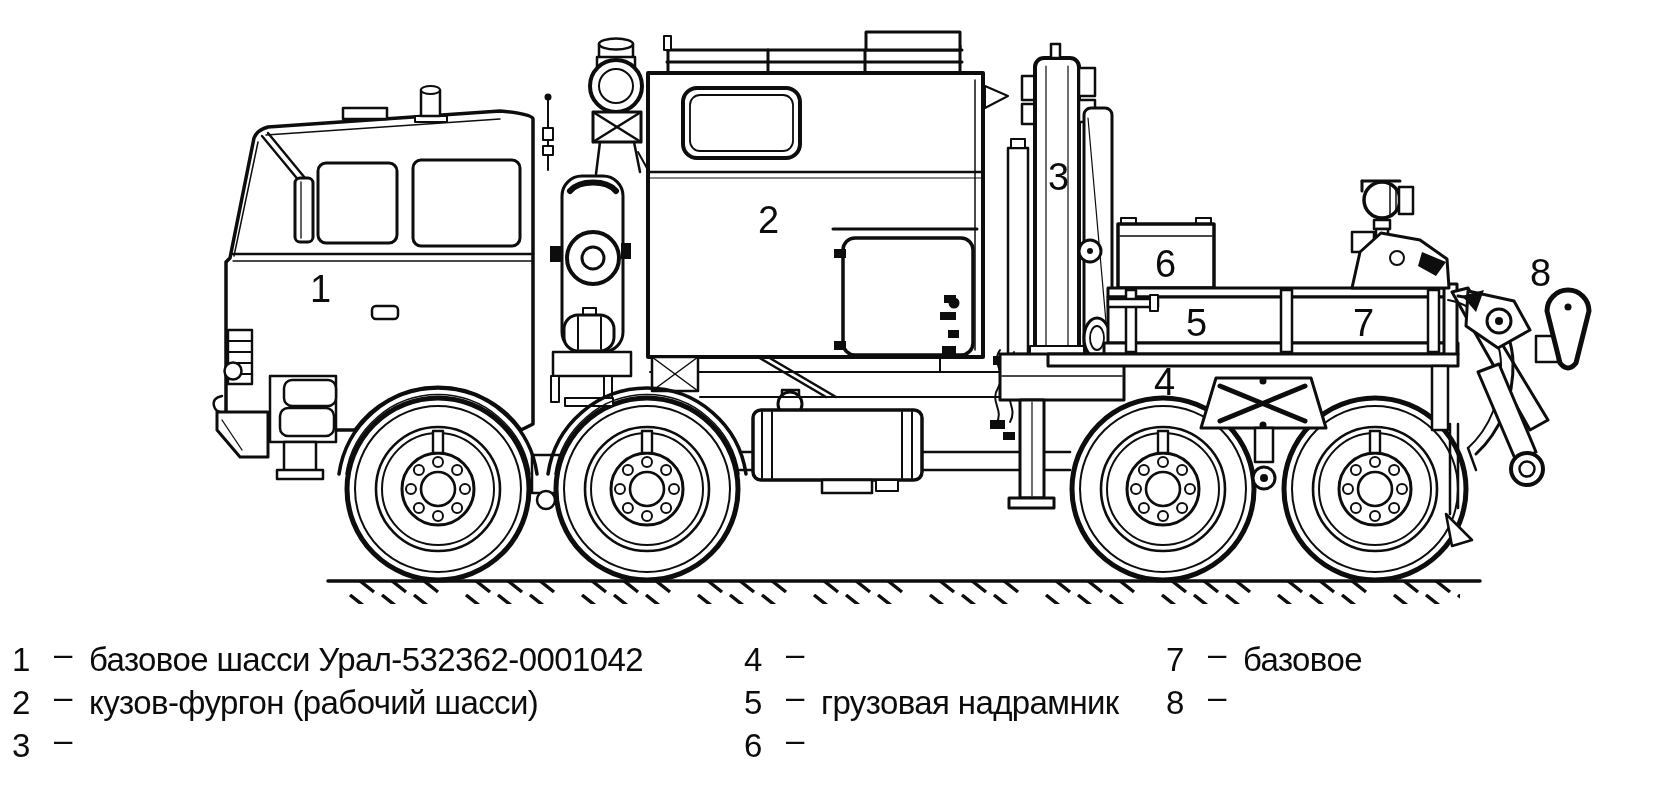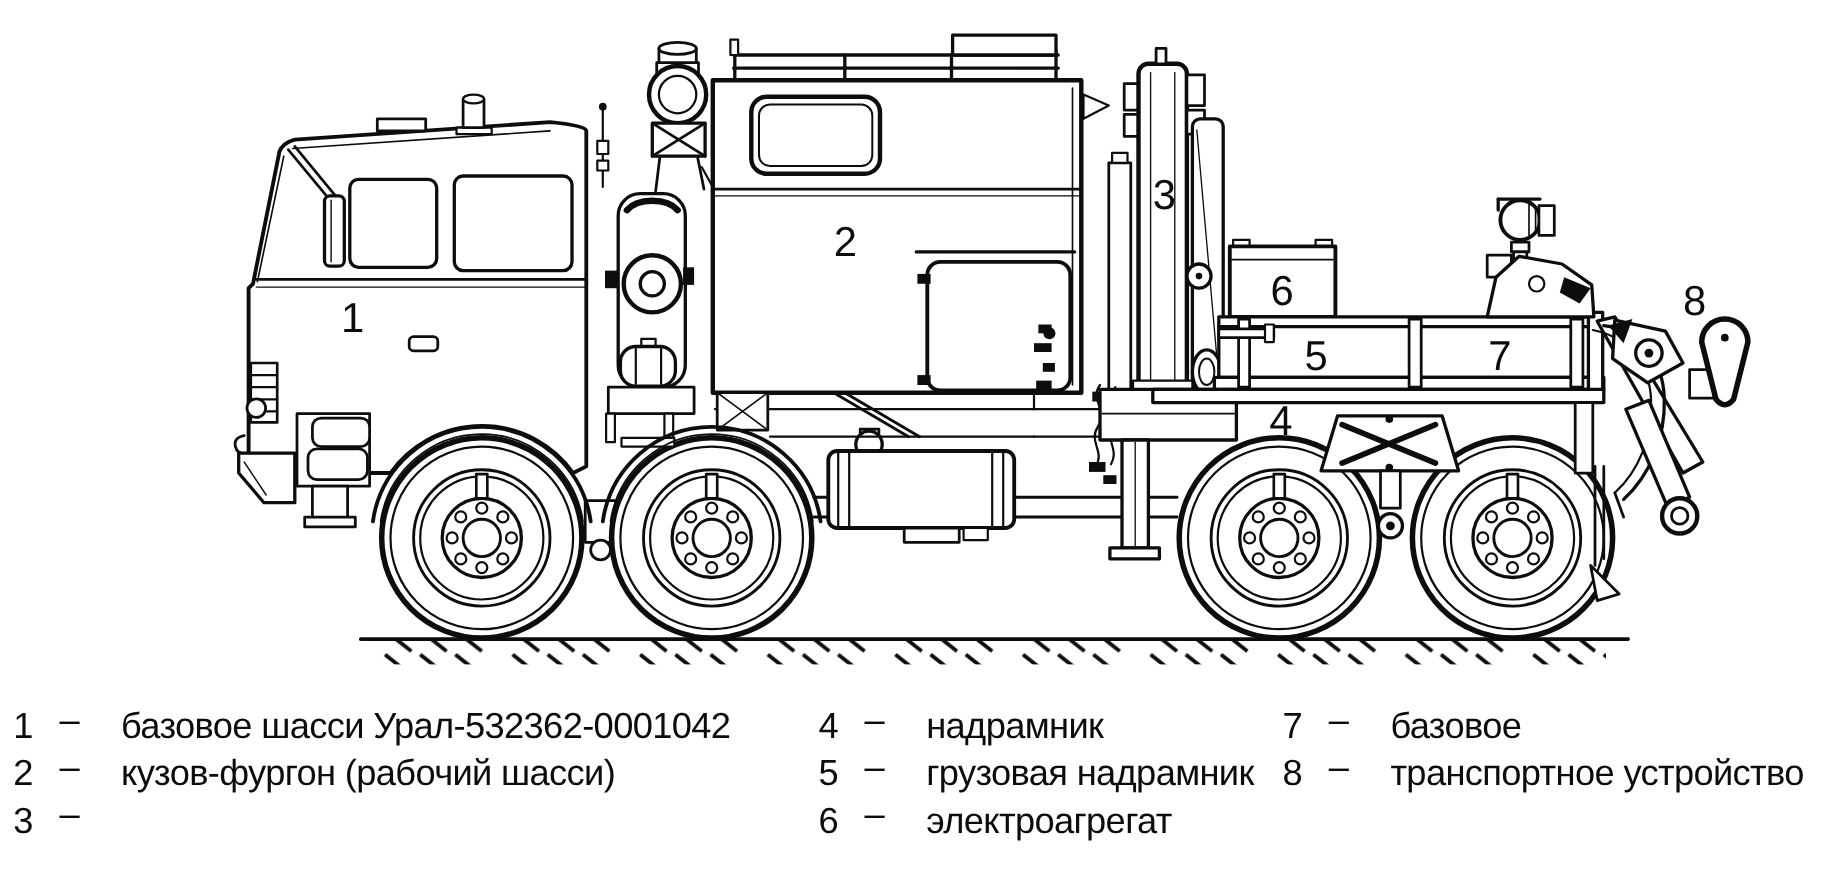--- a/index.html
+++ b/index.html
@@ -10,21 +10,21 @@
   .wh{fill:#ffffff;}
   .bk{fill:#0d0d0d;stroke:none;}
   .callout{font-family:"Liberation Sans","DejaVu Sans",sans-serif;font-size:38px;fill:#0c0c0c;
     text-anchor:middle;letter-spacing:-1px;}
   .legend{position:absolute;left:0;top:641px;width:1664px;height:150px;font-size:33px;
     letter-spacing:-0.6px;color:#0c0c0c;}
   .col{position:absolute;top:0;}
   .row{display:flex;align-items:baseline;height:43px;white-space:nowrap;}
   .num{width:42px;}
   .dash{width:35px;position:relative;top:-6px;}
-  .txt{flex:0 0 auto;margin-left:21px;}
+  .txt{flex:0 0 auto;}
 </style>
 </head>
 <body>
 
 <div class="page">
 
 <svg width="1664" height="800" viewBox="0 0 1664 800">
   <defs>
     <pattern id="hatch" patternUnits="userSpaceOnUse" width="116" height="22">
       <path d="M2,1 L26,20 M34,1 L58,20 M66,1 L90,20" stroke="#0d0d0d" stroke-width="3.5" fill="none"></path>
@@ -335,40 +335,37 @@
     </div>
     <div class="row">
       <span class="num">3</span>
       <span class="dash">–</span>
     </div>
   </div>
   <div class="col" style="left:744px">
     <div class="row">
       <span class="num">4</span>
       <span class="dash">–</span>
-      <span class="txt">надрамник</span>
     </div>
     <div class="row">
       <span class="num">5</span>
       <span class="dash">–</span>
       <span class="txt">грузовая надрамник</span>
     </div>
     <div class="row">
       <span class="num">6</span>
       <span class="dash">–</span>
-      <span class="txt">электроагрегат</span>
     </div>
   </div>
   <div class="col" style="left:1166px">
     <div class="row">
       <span class="num">7</span>
       <span class="dash">–</span>
       <span class="txt">базовое</span>
     </div>
     <div class="row">
       <span class="num">8</span>
       <span class="dash">–</span>
-      <span class="txt">транспортное устройство</span>
     </div>
   </div>
 </div>
 
 </div>
 
 </body></html>

